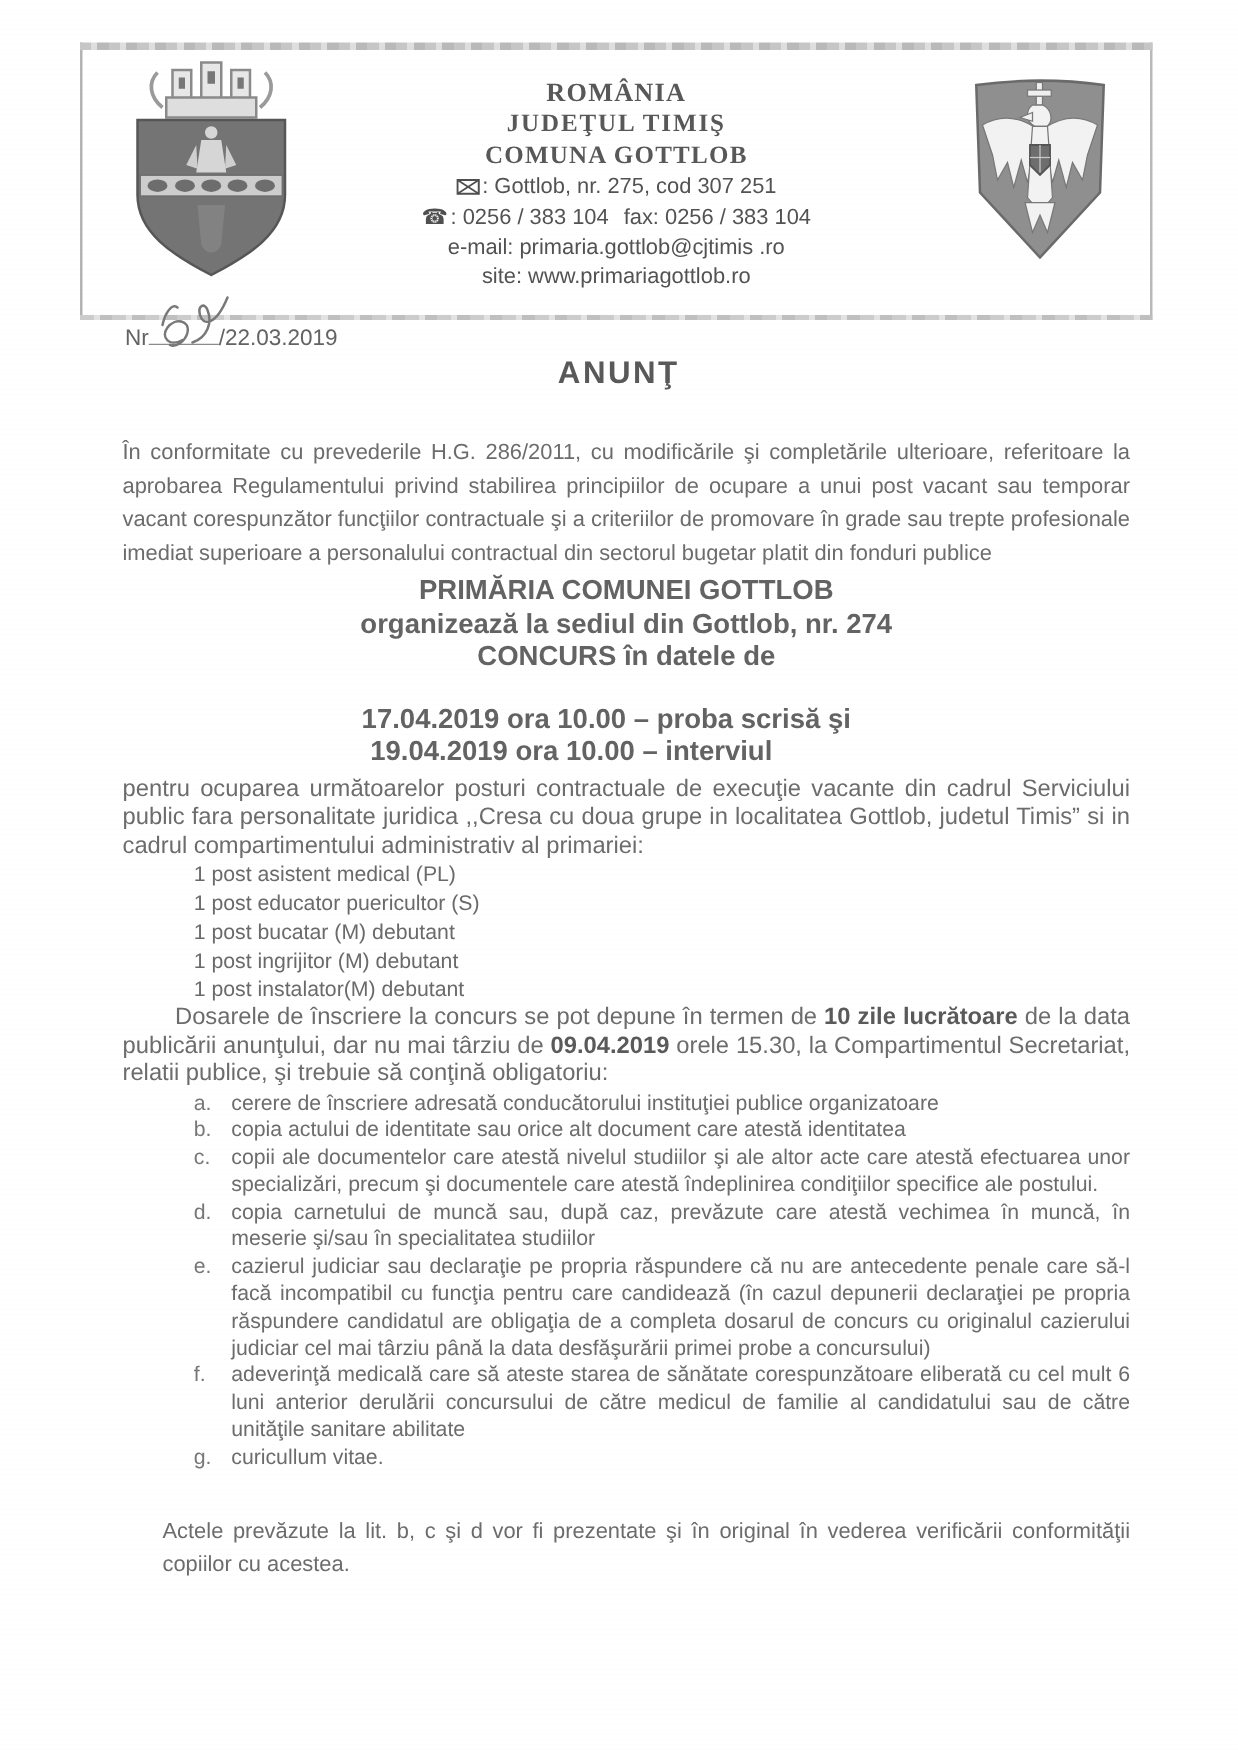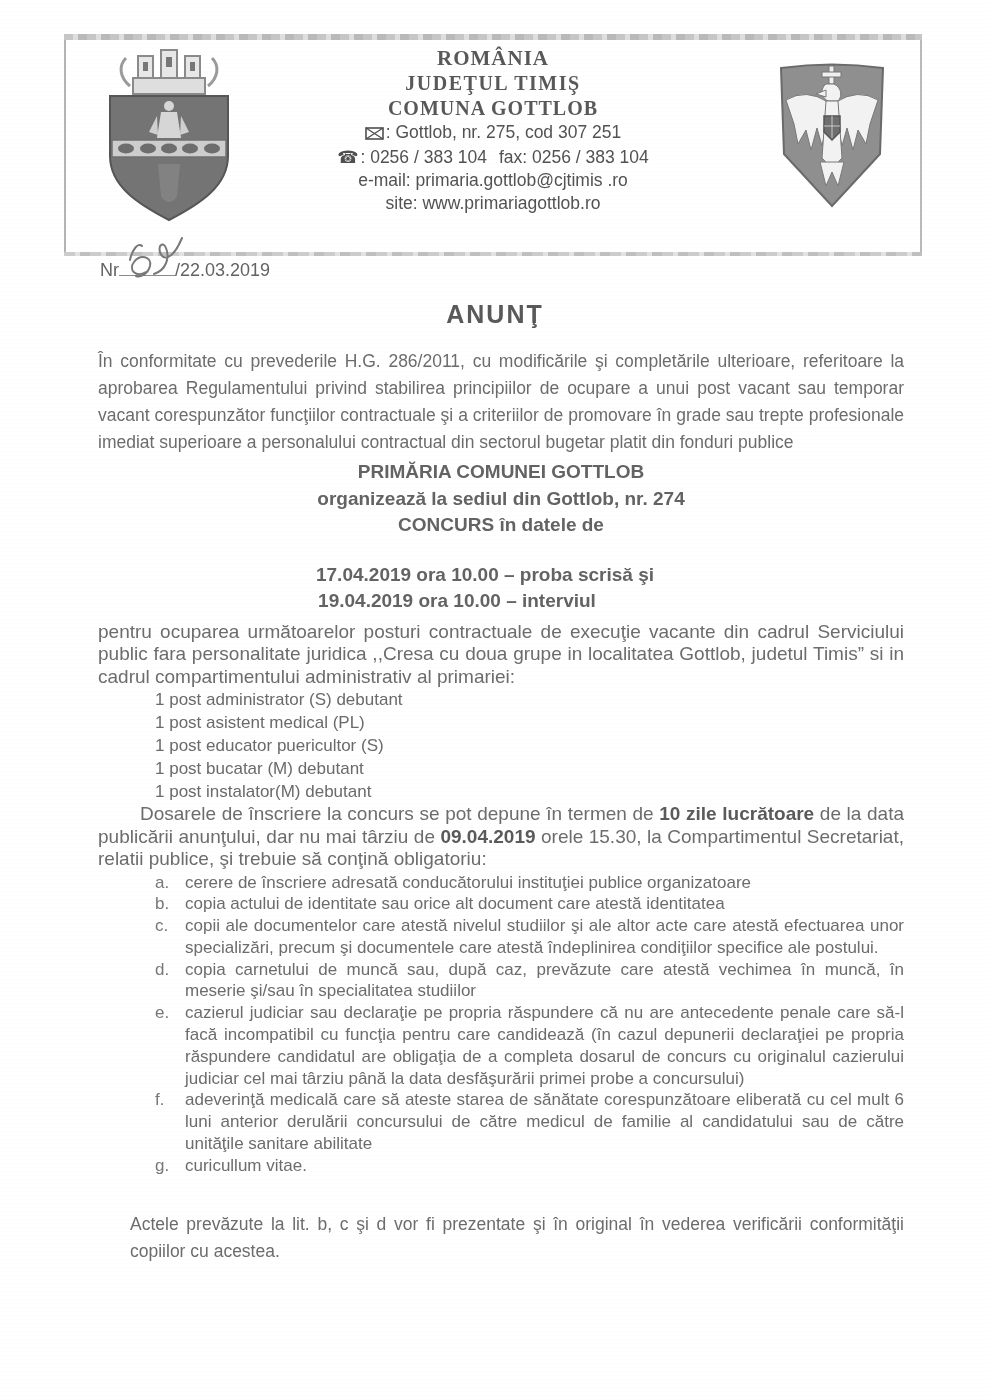--- a/index.html
+++ b/index.html
@@ -18,45 +18,45 @@
   
   .letterhead{
     position:absolute;left:64px;top:34px;width:858px;height:222px;
     border-left:2px solid #b3b3b3;border-right:2px solid #b9b9b9;
     box-sizing:border-box;
   }
   .lh-topedge{position:absolute;left:-2px;right:-2px;top:0;height:6px;
     background:repeating-linear-gradient(90deg,#c6c6c6 0 9px,#dedede 9px 14px,#b9b9b9 14px 23px);}
   .lh-botedge{position:absolute;left:-2px;right:-2px;bottom:0;height:4px;
     background:repeating-linear-gradient(90deg,#cccccc 0 11px,#e2e2e2 11px 16px,#bfbfbf 16px 26px);}
-  .lh-center{position:absolute;left:180px;right:180px;top:12px;text-align:center;}
+  .lh-center{position:absolute;left:180px;right:180px;top:28px;text-align:center;}
   .lh-country{font-family:"Liberation Serif", serif;font-weight:bold;font-size:21px;line-height:25px;color:#585858;letter-spacing:1px;}
   .lh-county{font-family:"Liberation Serif", serif;font-weight:bold;font-size:20px;line-height:25px;color:#585858;letter-spacing:1.5px;}
   .lh-commune{font-family:"Liberation Serif", serif;font-weight:bold;font-size:20px;line-height:25px;color:#585858;letter-spacing:1px;}
   .lh-contact{font-size:17.5px;line-height:23px;color:#525252;}
   .lh-contact .u{}
   .fax-gap{margin-left:12px;}
   .env-icon{display:inline-block;vertical-align:-2px;margin-right:2px;}
   .tel-icon{font-family:"DejaVu Sans", sans-serif;font-size:17px;color:#4f4f4f;margin-right:2px;}
   .arms-left{position:absolute;left:34px;top:6px;}
   .arms-right{position:absolute;right:32px;top:26px;}
   
   .nr-row{position:absolute;left:100px;top:258px;font-size:18px;color:#636363;}
   .nr-blank{display:inline-block;width:56px;border-bottom:1.5px solid #8a8a8a;height:17px;}
   .handwriting{position:absolute;left:116px;top:230px;pointer-events:none;}
   
-  .doc-title{position:absolute;left:0;width:990px;top:300px;text-align:center;
+  .doc-title{position:absolute;left:0;width:990px;top:284px;text-align:center;
     font-size:25px;font-weight:bold;letter-spacing:2px;color:#595959;margin:0;}
   
   .content{position:absolute;left:98px;top:348px;width:806px;}
   .para{margin:0;text-align:justify;font-size:17.5px;line-height:27px;color:#6c6c6c;}
   .para.tight{font-size:19px;line-height:22.5px;}
   .indent-first{text-indent:42px;}
   .center-block{margin-top:3px;text-align:center;font-weight:bold;color:#636363;
-    font-size:19px;line-height:26.5px;}
+    font-size:22px;line-height:26.5px;}
   .cb-shift1{position:relative;left:-16px;margin-top:23px;}
   .cb-shift2{position:relative;left:-44px;}
   .posts{margin:0 0 0 57px;font-size:17px;line-height:23px;color:#6a6a6a;}
   .gap-sm{height:6px;}
   .req-list{margin-top:1px;}
   .req{display:flex;font-size:17px;line-height:21.8px;color:#6c6c6c;}
   .req-letter{width:30px;margin-left:57px;flex:none;color:#777;}
   .req-text{flex:1;text-align:justify;}
   .closing{margin:34px 0 0 32px;width:774px;}
   b{color:#5a5a5a;}
@@ -173,24 +173,24 @@
       <div>CONCURS  în datele de</div>
       <div class="cb-shift1">17.04.2019 ora 10.00 – proba scrisă şi</div>
       <div class="cb-shift2">19.04.2019 ora 10.00 – interviul</div>
     </div>
 
     <div class="gap-sm"></div>
 
     <p class="para tight">pentru ocuparea următoarelor posturi contractuale de execuţie vacante din cadrul Serviciului public fara personalitate juridica ,,Cresa cu doua grupe in localitatea Gottlob, judetul Timis” si in cadrul compartimentului administrativ al primariei:</p>
 
     <div class="posts">
-      <div>1 post  administrator (S) debutant</div>
       <div>1 post asistent medical (PL)</div>
       <div>1 post educator puericultor (S)</div>
       <div>1 post bucatar (M) debutant</div>
+      <div>1 post ingrijitor (M) debutant</div>
       <div>1 post instalator(M) debutant</div>
     </div>
 
     <p class="para tight indent-first"><span>Dosarele de înscriere la concurs se pot depune în termen de </span><b>10 zile lucrătoare</b><span> de la data publicării anunţului, dar nu mai târziu de </span><b>09.04.2019</b><span> orele 15.30, la Compartimentul Secretariat, relatii publice, şi trebuie să conţină obligatoriu:</span></p>
 
     <div class="req-list">
       <div class="req">
         <span class="req-letter">a.</span>
         <span class="req-text">cerere de înscriere adresată conducătorului instituţiei publice organizatoare</span>
       </div>

